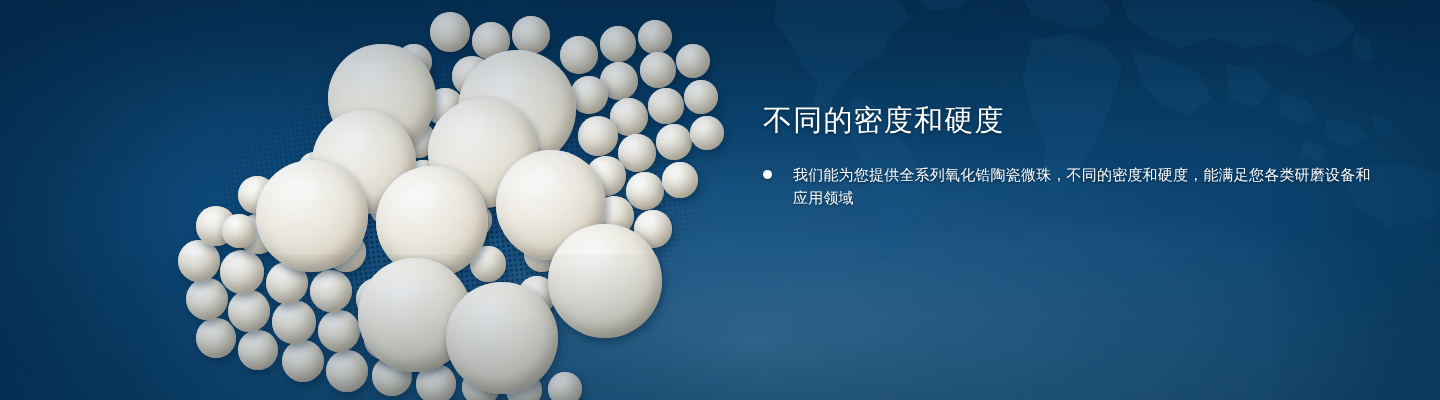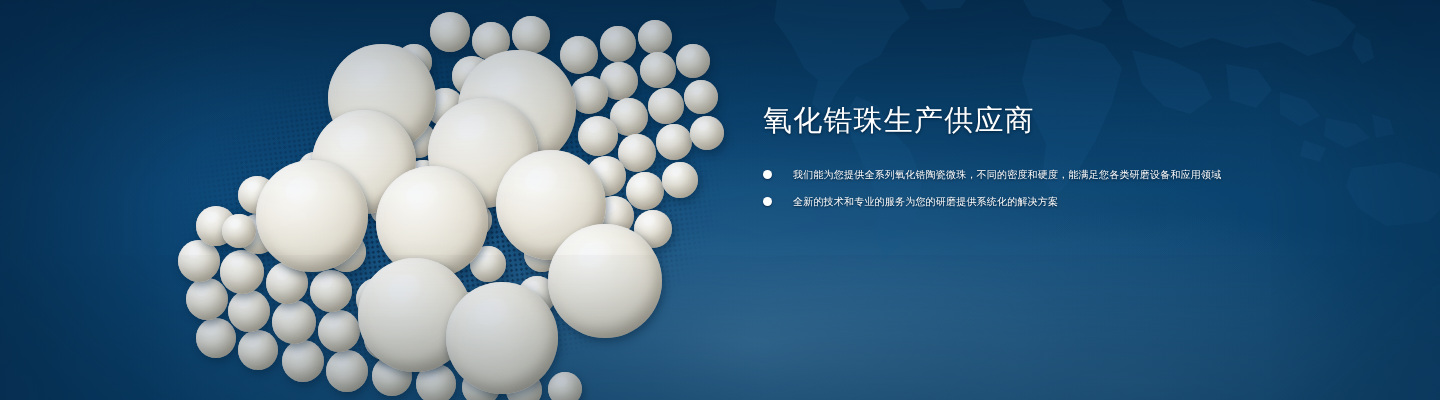--- a/index.html
+++ b/index.html
@@ -101,21 +101,21 @@
     line-height:1.15;
     margin:0 0 26px 0;
     text-shadow:0 1px 3px rgba(2,22,44,.75);
     white-space:nowrap;
   }
   .bullets{list-style:none;margin:0;padding:0;}
   .bullet{
     position:relative;
     padding-left:30px;
     color:#ffffff;
-    font-size:10px;
+    font-size:15px;
     line-height:23px;
     margin-bottom:4px;
     text-shadow:0 1px 2px rgba(2,22,44,.80);
     letter-spacing:.2px;
   }
   .bullet:last-child{margin-bottom:0;}
   .dot{
     position:absolute;
     left:0; top:7px;
     width:9px; height:9px;
@@ -252,27 +252,23 @@
     <div class="bead" style="left:496px;top:150px;width:110px;height:110px;"></div>
     <div class="bead" style="left:358px;top:258px;width:114px;height:114px;"></div>
     <div class="bead" style="left:446px;top:282px;width:112px;height:112px;"></div>
     <div class="bead" style="left:548px;top:224px;width:114px;height:114px;"></div>
   </div>
 
   <div class="bg-vignette"></div>
 
   <div class="copy">
 
-    <h1 class="headline">氧化锆珠生产供应商</h1>
+    <h1 class="headline">不同的密度和硬度</h1>
 
     <ul class="bullets">
       <li class="bullet">
         <span class="dot"></span>
         <span>我们能为您提供全系列氧化锆陶瓷微珠，不同的密度和硬度，能满足您各类研磨设备和应用领域</span>
       </li>
-      <li class="bullet">
-        <span class="dot"></span>
-        <span>全新的技术和专业的服务为您的研磨提供系统化的解决方案</span>
-      </li>
     </ul>
 
   </div>
 </div>
 
 </body></html>

